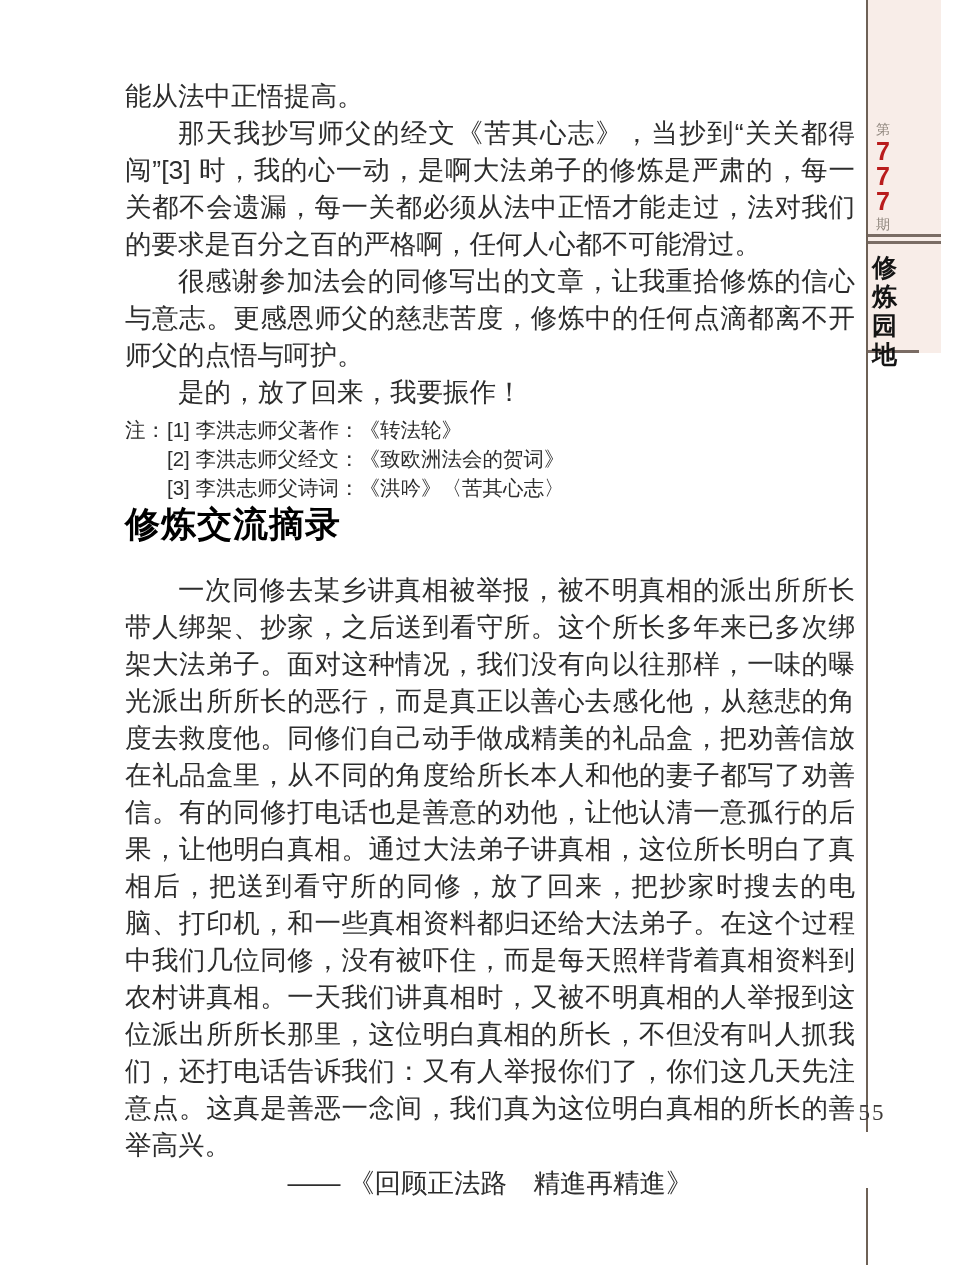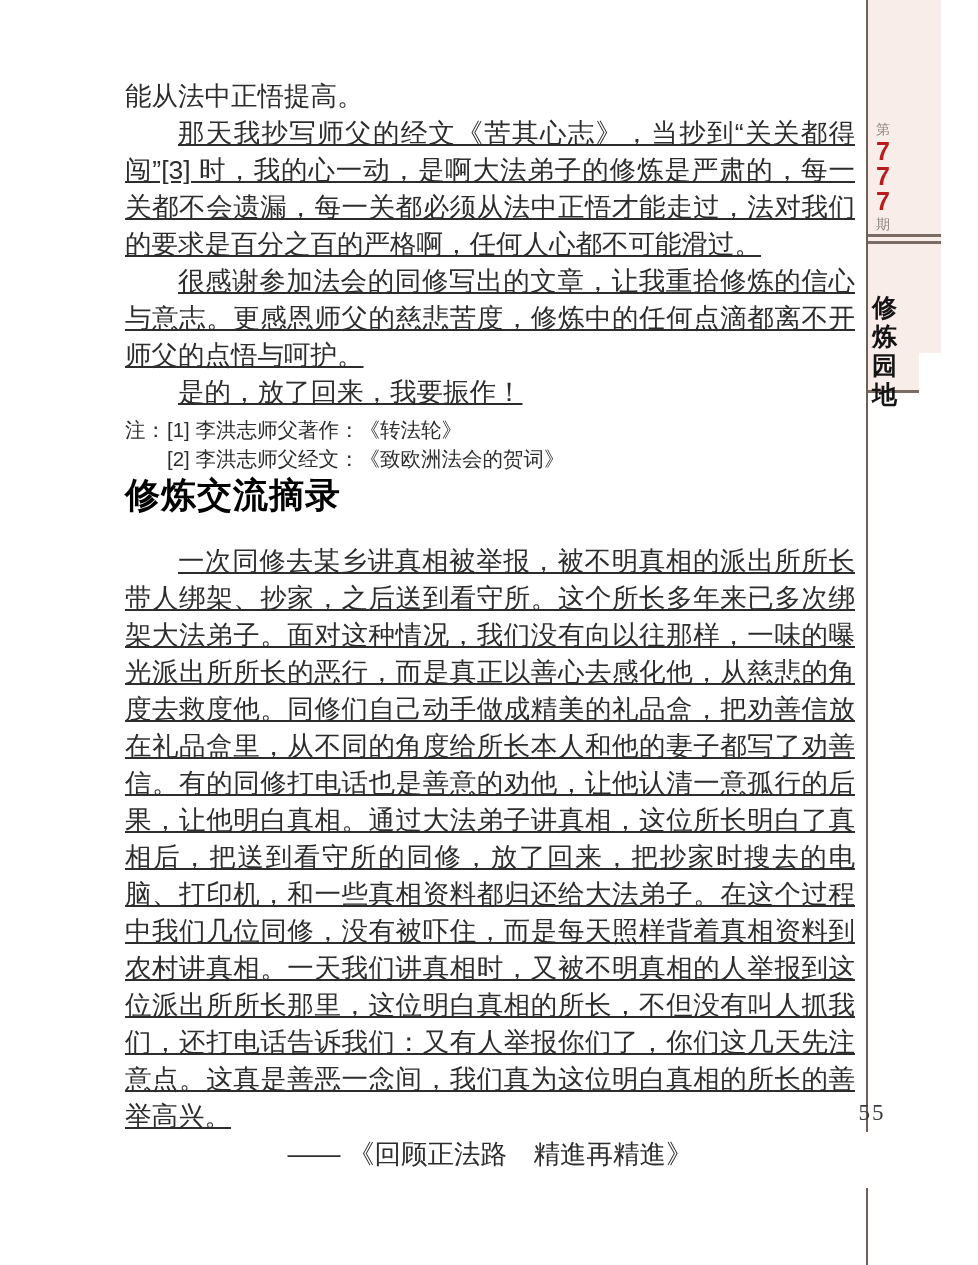--- a/index.html
+++ b/index.html
@@ -9,21 +9,21 @@
     font-family:"Liberation Sans", sans-serif;
     color:#2d2d2d;
   }
   
   .main {
     position:absolute; left:125px; top:78px; width:730px;
     font-size:26.5px; line-height:37px;
     text-align:justify;
   }
   .main p { margin:0; }
-  p.indent { text-indent:2em;text-decoration:underline; }
+  p.indent { text-indent:2em; }
   
   .notes { margin-top:4px; font-size:20.5px; line-height:29px; text-align:left; }
   .note-row { display:flex; }
   .note-label { flex:none; width:42px; }
   .note-item { flex:1; }
   
   .section-title {
     margin:23px 0 0 0; text-align:left; text-indent:0;
     font-size:35px; line-height:44px; font-weight:700;
     color:#000000; letter-spacing:1px;
@@ -52,21 +52,20 @@
   }
   .double-rule {
     position:absolute; left:866px; top:234px; width:75px; height:10px;
     box-sizing:border-box;
     border-top:3px solid #7a6c64; border-bottom:3px solid #7a6c64;
   }
   .column-box {
     position:absolute; left:866px; top:244px; width:53px; height:109px;
     box-sizing:border-box; background:#f8ede8;
     border-bottom:3px solid #7a6c64;
-    margin-top:40px;
   }
   .column-name {
     position:absolute; top:9px; left:6px; width:28px;
     word-break:break-all; font-size:25px; line-height:29px;
     font-weight:700; color:#141414;
     font-family:"Liberation Serif", serif;
   }
   .page-number {
     position:absolute; left:854px; top:1099px; width:36px; text-align:center;
     font-family:"Liberation Serif", serif; font-size:23px; line-height:28px;
@@ -86,20 +85,24 @@
 
     <div class="notes">
       <div class="note-row">
         <span class="note-label">注：</span>
         <span class="note-item">[1] 李洪志师父著作：《转法轮》</span>
       </div>
       <div class="note-row">
         <span class="note-label"></span>
         <span class="note-item">[2] 李洪志师父经文：《致欧洲法会的贺词》</span>
       </div>
+      <div class="note-row">
+        <span class="note-label"></span>
+        <span class="note-item">[3] 李洪志师父诗词：《洪吟》〈苦其心志〉</span>
+      </div>
     </div>
 
     <p class="section-title">修炼交流摘录</p>
 
     <p class="indent section-par">一次同修去某乡讲真相被举报，被不明真相的派出所所长带人绑架、抄家，之后送到看守所。这个所长多年来已多次绑架大法弟子。面对这种情况，我们没有向以往那样，一味的曝光派出所所长的恶行，而是真正以善心去感化他，从慈悲的角度去救度他。同修们自己动手做成精美的礼品盒，把劝善信放在礼品盒里，从不同的角度给所长本人和他的妻子都写了劝善信。有的同修打电话也是善意的劝他，让他认清一意孤行的后果，让他明白真相。通过大法弟子讲真相，这位所长明白了真相后，把送到看守所的同修，放了回来，把抄家时搜去的电脑、打印机，和一些真相资料都归还给大法弟子。在这个过程中我们几位同修，没有被吓住，而是每天照样背着真相资料到农村讲真相。一天我们讲真相时，又被不明真相的人举报到这位派出所所长那里，这位明白真相的所长，不但没有叫人抓我们，还打电话告诉我们：又有人举报你们了，你们这几天先注意点。这真是善恶一念间，我们真为这位明白真相的所长的善举高兴。</p>
 
     <p class="attribution">—— 《回顾正法路　精進再精進》</p>
   </div>
 
   <div class="issue-panel">

